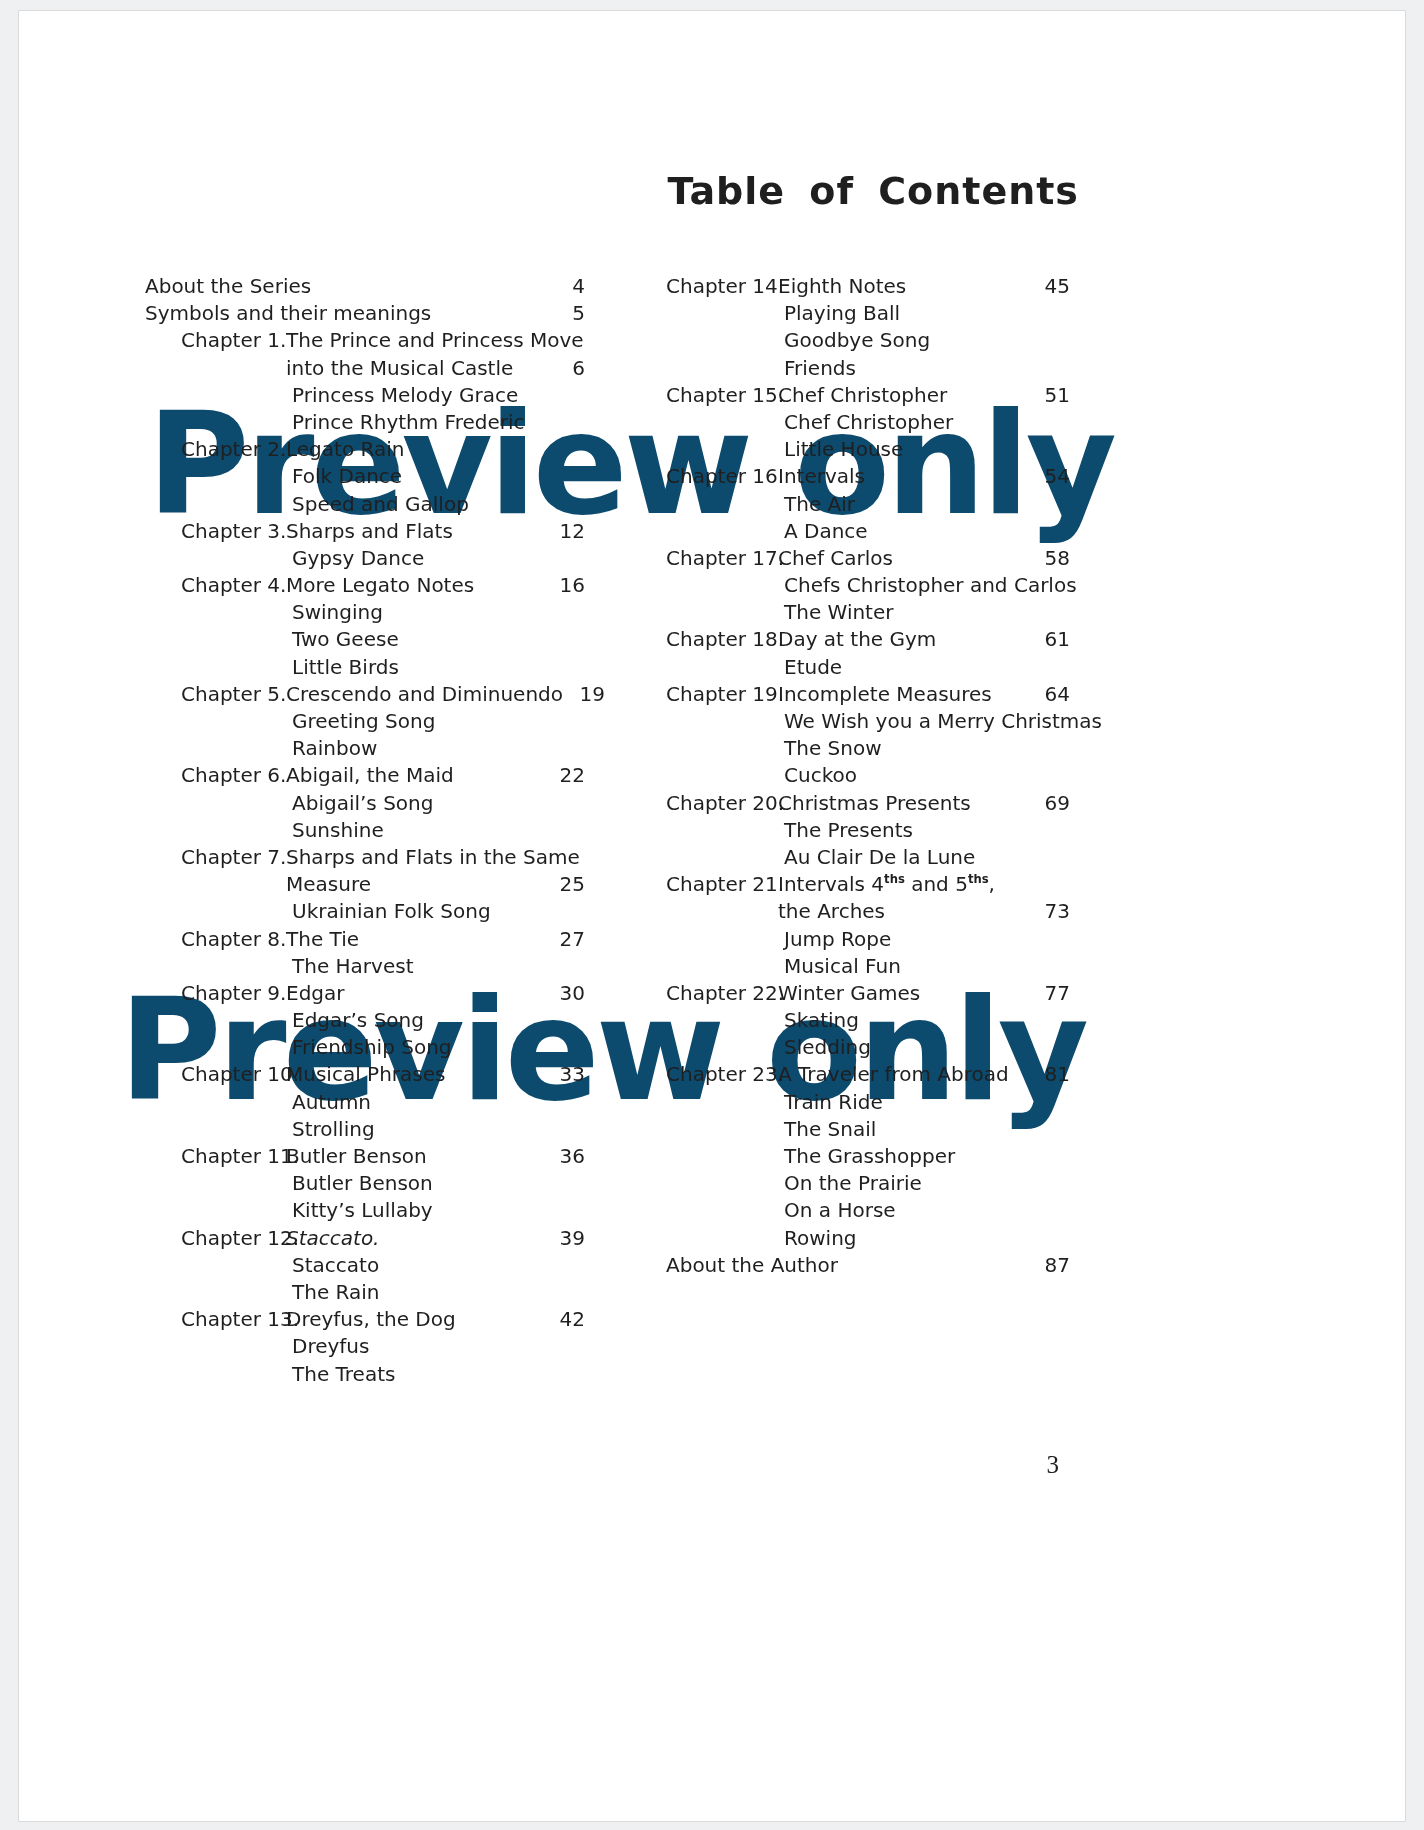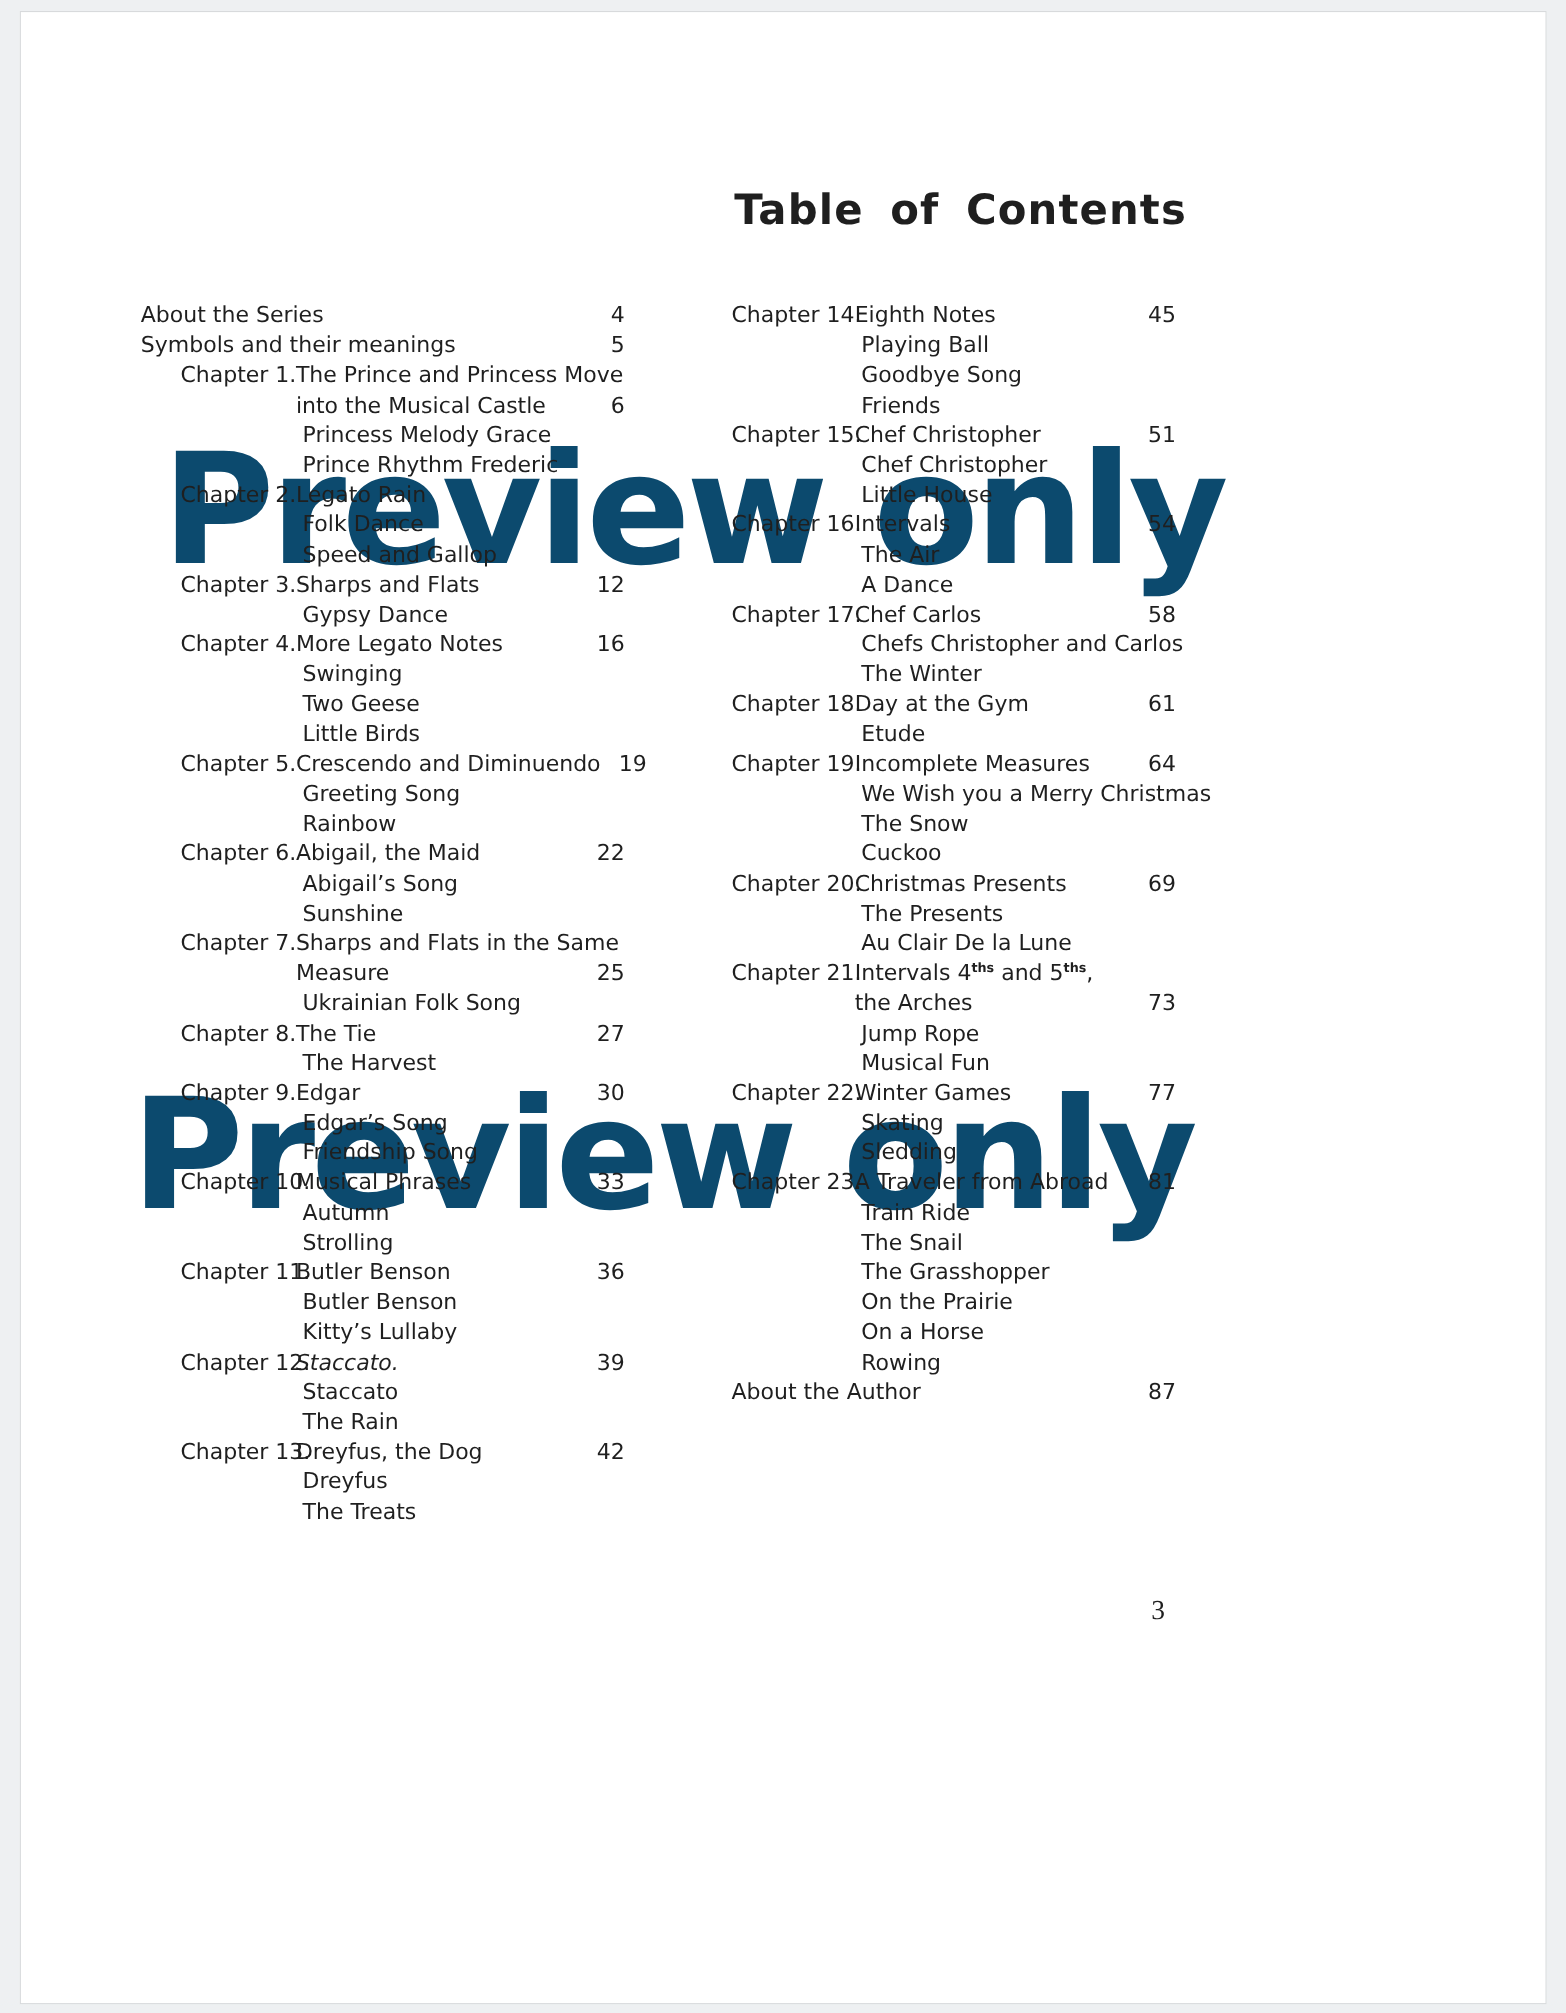--- a/index.html
+++ b/index.html
@@ -30,24 +30,23 @@
     font-size:140px;font-weight:bold;
     letter-spacing:-4px;
     color:#0c4a6e;
     white-space:nowrap;
     z-index:1;
     user-select:none;
   }
   .wm-1{left:128px;top:372px;}
   .wm-2{left:100px;top:958px;}
   .columns{
-    position:absolute;top:262px;left:109px;
+    position:absolute;top:262px;left:126px;
     display:flex;
     z-index:2;
-    gap:16px;
   }
   .toc-col{display:block;}
   .col-left{width:440px;margin-right:81px;}
   .col-right{width:404px;}
   .toc-row{
     display:flex;
     height:27.2px;line-height:27.2px;
     font-size:20px;
     white-space:nowrap;
   }

